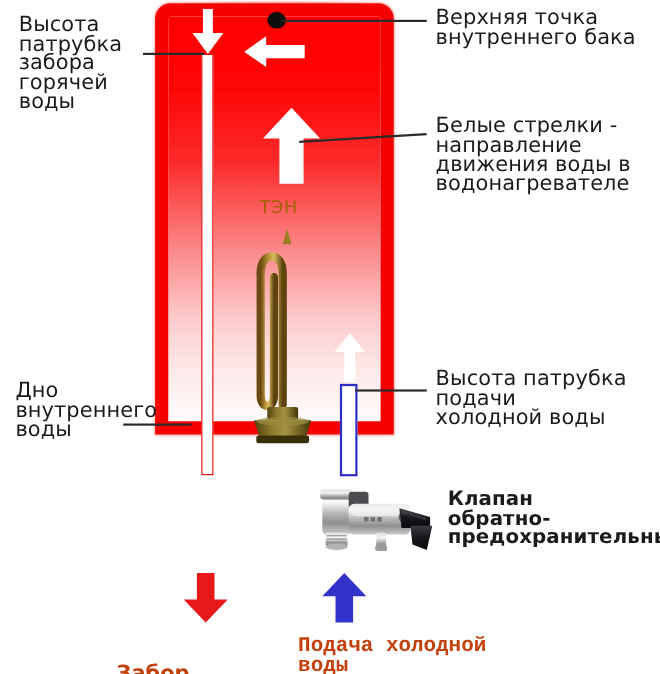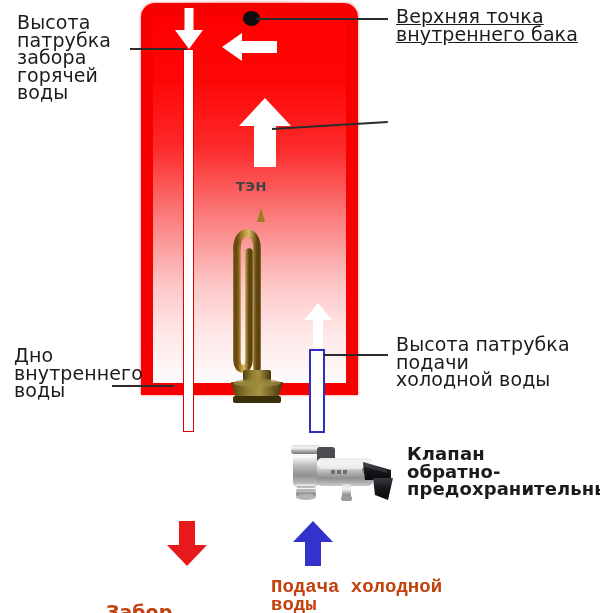--- a/index.html
+++ b/index.html
@@ -104,24 +104,24 @@
   }
   .label.bold {
     font-weight: bold;
     font-size: 18px;
     line-height: 17.5px;
   }
   .ten-label {
     position: absolute;
     left: 236px;
     top: 179px;
-    font-size: 13px;
-    font-weight: bold;
+    font-size: 16px;
+    font-weight: normal;
     letter-spacing: 0.6px;
-    color: #404040;
+    color: #a16207;
   }
   
   .ten-wrap {
     position: absolute;
     left: 223px;
     top: 200px;
     width: 68px;
     height: 205px;
   }
   
@@ -284,23 +284,27 @@
   <div class="leader" style="left:272px; top:128px; width:116px; transform:rotate(-3.5deg); transform-origin:left center;"></div>
 
   <div class="leader" style="left:112px; top:385px; width:62px;"></div>
 
   <div class="leader" style="left:323px; top:354px; width:65px;"></div>
 
   <div class="label" style="left:17px; top:14px; width:118px;">Высота патрубка
 забора
 горячей воды</div>
 
-  <div class="label" style="left:396px; top:8px; width:190px;text-decoration:underline;">Верхняя точка
+  <div class="label" style="left:396px; top:8px; width:190px;">Верхняя точка
 внутреннего бака</div>
 
+  <div class="label" style="left:396px; top:106px; width:196px;">Белые стрелки -
+направление
+движения воды в
+водонагревателе</div>
 
   <div class="label" style="left:14px; top:347px; width:128px;">Дно внутреннего
 воды</div>
 
   <div class="label" style="left:396px; top:336px; width:200px;">Высота патрубка подачи
 холодной воды</div>
 
   <div class="label bold" style="left:407px; top:445px; width:190px;">Клапан
 обратно-
 предохранительный</div>

